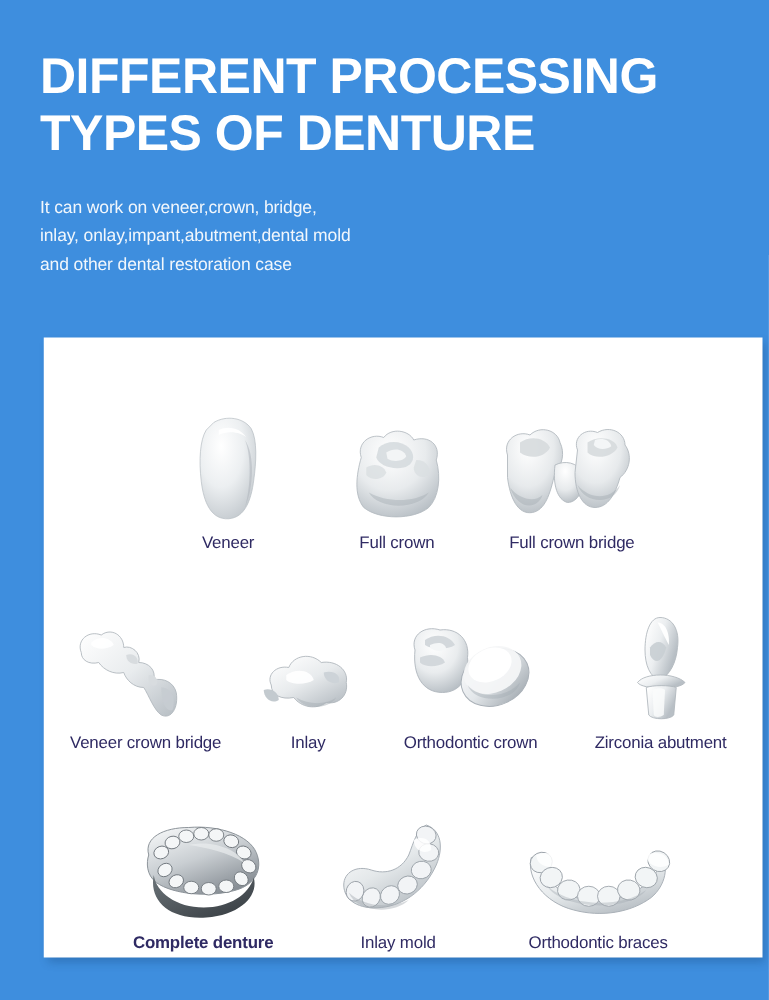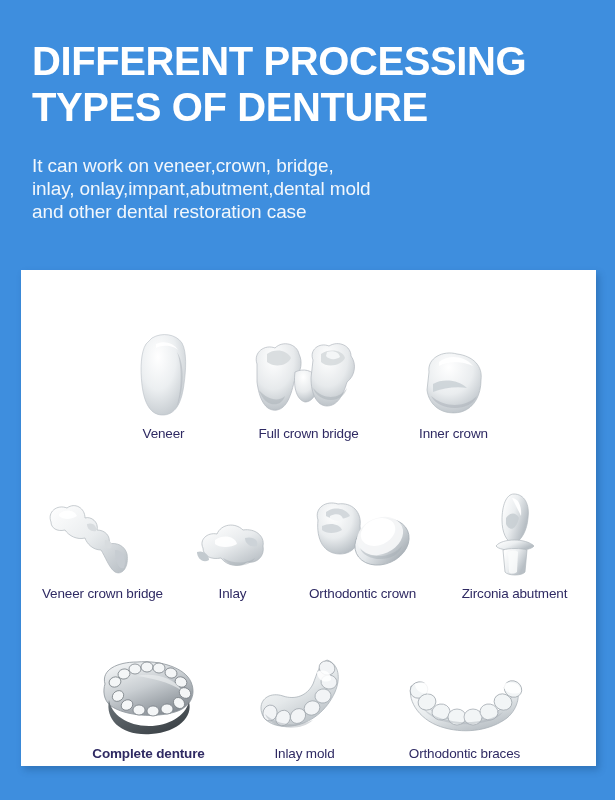--- a/index.html
+++ b/index.html
@@ -36,31 +36,31 @@
     line-height: 46px;
     font-weight: bold;
     letter-spacing: -0.4px;
     white-space: pre-line;
     font-family: "Liberation Sans", sans-serif;
   }
 
   .subtitle {
     margin-top: 24px;
     color: #f2f7fc;
-    font-size: 19px;
+    font-size: 14px;
     line-height: 23px;
     font-weight: normal;
     white-space: pre-line;
     letter-spacing: -0.1px;
   }
 
   
   .card {
     position: absolute;
-    left: 21px;
+    left: 35px;
     top: 270px;
     width: 575px;
     height: 496px;
     background: #ffffff;
     box-shadow: 3px 4px 7px rgba(18, 60, 110, 0.30);
   }
 
   .rows {
     position: absolute;
     inset: 0;
@@ -149,20 +149,40 @@
                 </radialGradient>
               </defs>
               <path d="M20 6 C30 0 44 2 50 11 C55 20 54 38 52 52 C50 68 45 82 32 83 C18 84 12 70 10 53 C8 36 9 20 14 12 Z" fill="url(#gVeneer)" stroke="#b9c0c6" stroke-width="0.6"></path>
               <path d="M24 12 C32 8 42 11 46 18 C42 14 32 12 24 16 Z" fill="#ffffff" opacity="0.9"></path>
               <path d="M45 20 C50 32 50 56 45 74 C52 58 53 32 45 20 Z" fill="#aeb5bb" opacity="0.55"></path>
             </svg>
           </div>
           <div class="label">Veneer</div>
         </div>
 
+        <div class="item w-fullcrown">
+          <div class="thumb">
+            <svg width="90" height="80" viewBox="0 0 90 80">
+              <defs>
+                <radialGradient id="gCrown" cx="40%" cy="25%" r="80%">
+                  <stop offset="0%" stop-color="#ffffff"></stop>
+                  <stop offset="55%" stop-color="#e8ebed"></stop>
+                  <stop offset="100%" stop-color="#b8bfc5"></stop>
+                </radialGradient>
+              </defs>
+              <path d="M16 26 C12 14 24 6 34 10 C40 2 54 4 58 12 C70 8 80 16 76 28 C80 42 78 58 70 66 C58 76 30 76 18 66 C10 56 12 40 16 26 Z" fill="url(#gCrown)" stroke="#b3bac0" stroke-width="0.7"></path>
+              <path d="M30 18 C36 12 48 12 54 18 C60 24 58 32 50 34 C40 36 30 32 28 26 Z" fill="#d4d9dd" opacity="0.85"></path>
+              <path d="M36 22 C42 18 50 19 52 25 C50 29 42 30 37 27 Z" fill="#f3f5f6"></path>
+              <path d="M20 34 C26 30 34 32 36 38 C34 44 24 45 20 40 Z" fill="#d9dee1" opacity="0.8"></path>
+              <path d="M60 28 C68 28 72 34 70 40 C64 44 58 40 58 34 Z" fill="#d9dee1" opacity="0.8"></path>
+              <path d="M22 54 C36 62 58 62 70 54 C62 68 30 68 22 54 Z" fill="#aab1b8" opacity="0.5"></path>
+            </svg>
+          </div>
+          <div class="label">Full crown</div>
+        </div>
 
         <div class="item w-fcbridge">
           <div class="thumb">
             <svg width="124" height="82" viewBox="0 0 124 82">
               <defs>
                 <radialGradient id="gBridge" cx="38%" cy="22%" r="85%">
                   <stop offset="0%" stop-color="#ffffff"></stop>
                   <stop offset="55%" stop-color="#e7eaec"></stop>
                   <stop offset="100%" stop-color="#b4bbc1"></stop>
                 </radialGradient>
@@ -173,38 +193,20 @@
               <path d="M66 22 C62 12 72 4 82 8 C92 2 104 8 104 18 C110 26 108 38 100 44 C96 58 90 68 80 68 C70 68 64 56 64 40 Z" fill="url(#gBridge)" stroke="#b1b8be" stroke-width="0.7"></path>
               <path d="M74 16 C82 10 96 12 98 20 C94 28 80 30 74 24 Z" fill="#d6dadd" opacity="0.9"></path>
               <path d="M80 14 C86 12 92 14 93 19 C89 22 82 22 79 18 Z" fill="#f4f6f7"></path>
               <path d="M12 52 C20 62 32 64 38 58 C34 70 18 70 12 52 Z" fill="#a8afb6" opacity="0.5"></path>
               <path d="M66 50 C76 62 92 62 100 50 C96 66 72 66 66 50 Z" fill="#a8afb6" opacity="0.5"></path>
             </svg>
           </div>
           <div class="label">Full crown bridge</div>
         </div>
 
-        <div class="item w-innercrown">
-          <div class="thumb">
-            <svg width="78" height="72" viewBox="0 0 78 72">
-              <defs>
-                <radialGradient id="gInner" cx="40%" cy="24%" r="82%">
-                  <stop offset="0%" stop-color="#ffffff"></stop>
-                  <stop offset="55%" stop-color="#eaedef"></stop>
-                  <stop offset="100%" stop-color="#b9c0c6"></stop>
-                </radialGradient>
-              </defs>
-              <path d="M14 24 C12 10 28 2 42 6 C58 8 68 18 66 32 C66 46 60 60 46 64 C28 68 14 58 12 42 Z" fill="url(#gInner)" stroke="#b3bac0" stroke-width="0.7"></path>
-              <path d="M24 14 C34 6 50 8 58 18 C50 14 34 12 24 18 Z" fill="#ffffff" opacity="0.92"></path>
-              <path d="M18 36 C28 30 44 32 52 40 C42 38 28 40 18 44 Z" fill="#c7ced3" opacity="0.8"></path>
-              <path d="M16 48 C30 60 50 60 62 48 C56 64 24 64 16 48 Z" fill="#a9b0b7" opacity="0.5"></path>
-            </svg>
-          </div>
-          <div class="label">Inner crown</div>
-        </div>
 
       </div>
 
       <div class="row">
 
         <div class="item w-icbridge">
           <div class="thumb">
             <svg width="120" height="82" viewBox="0 0 120 82">
               <defs>
                 <linearGradient id="gICB" x1="0" y1="0" x2="1" y2="1">

